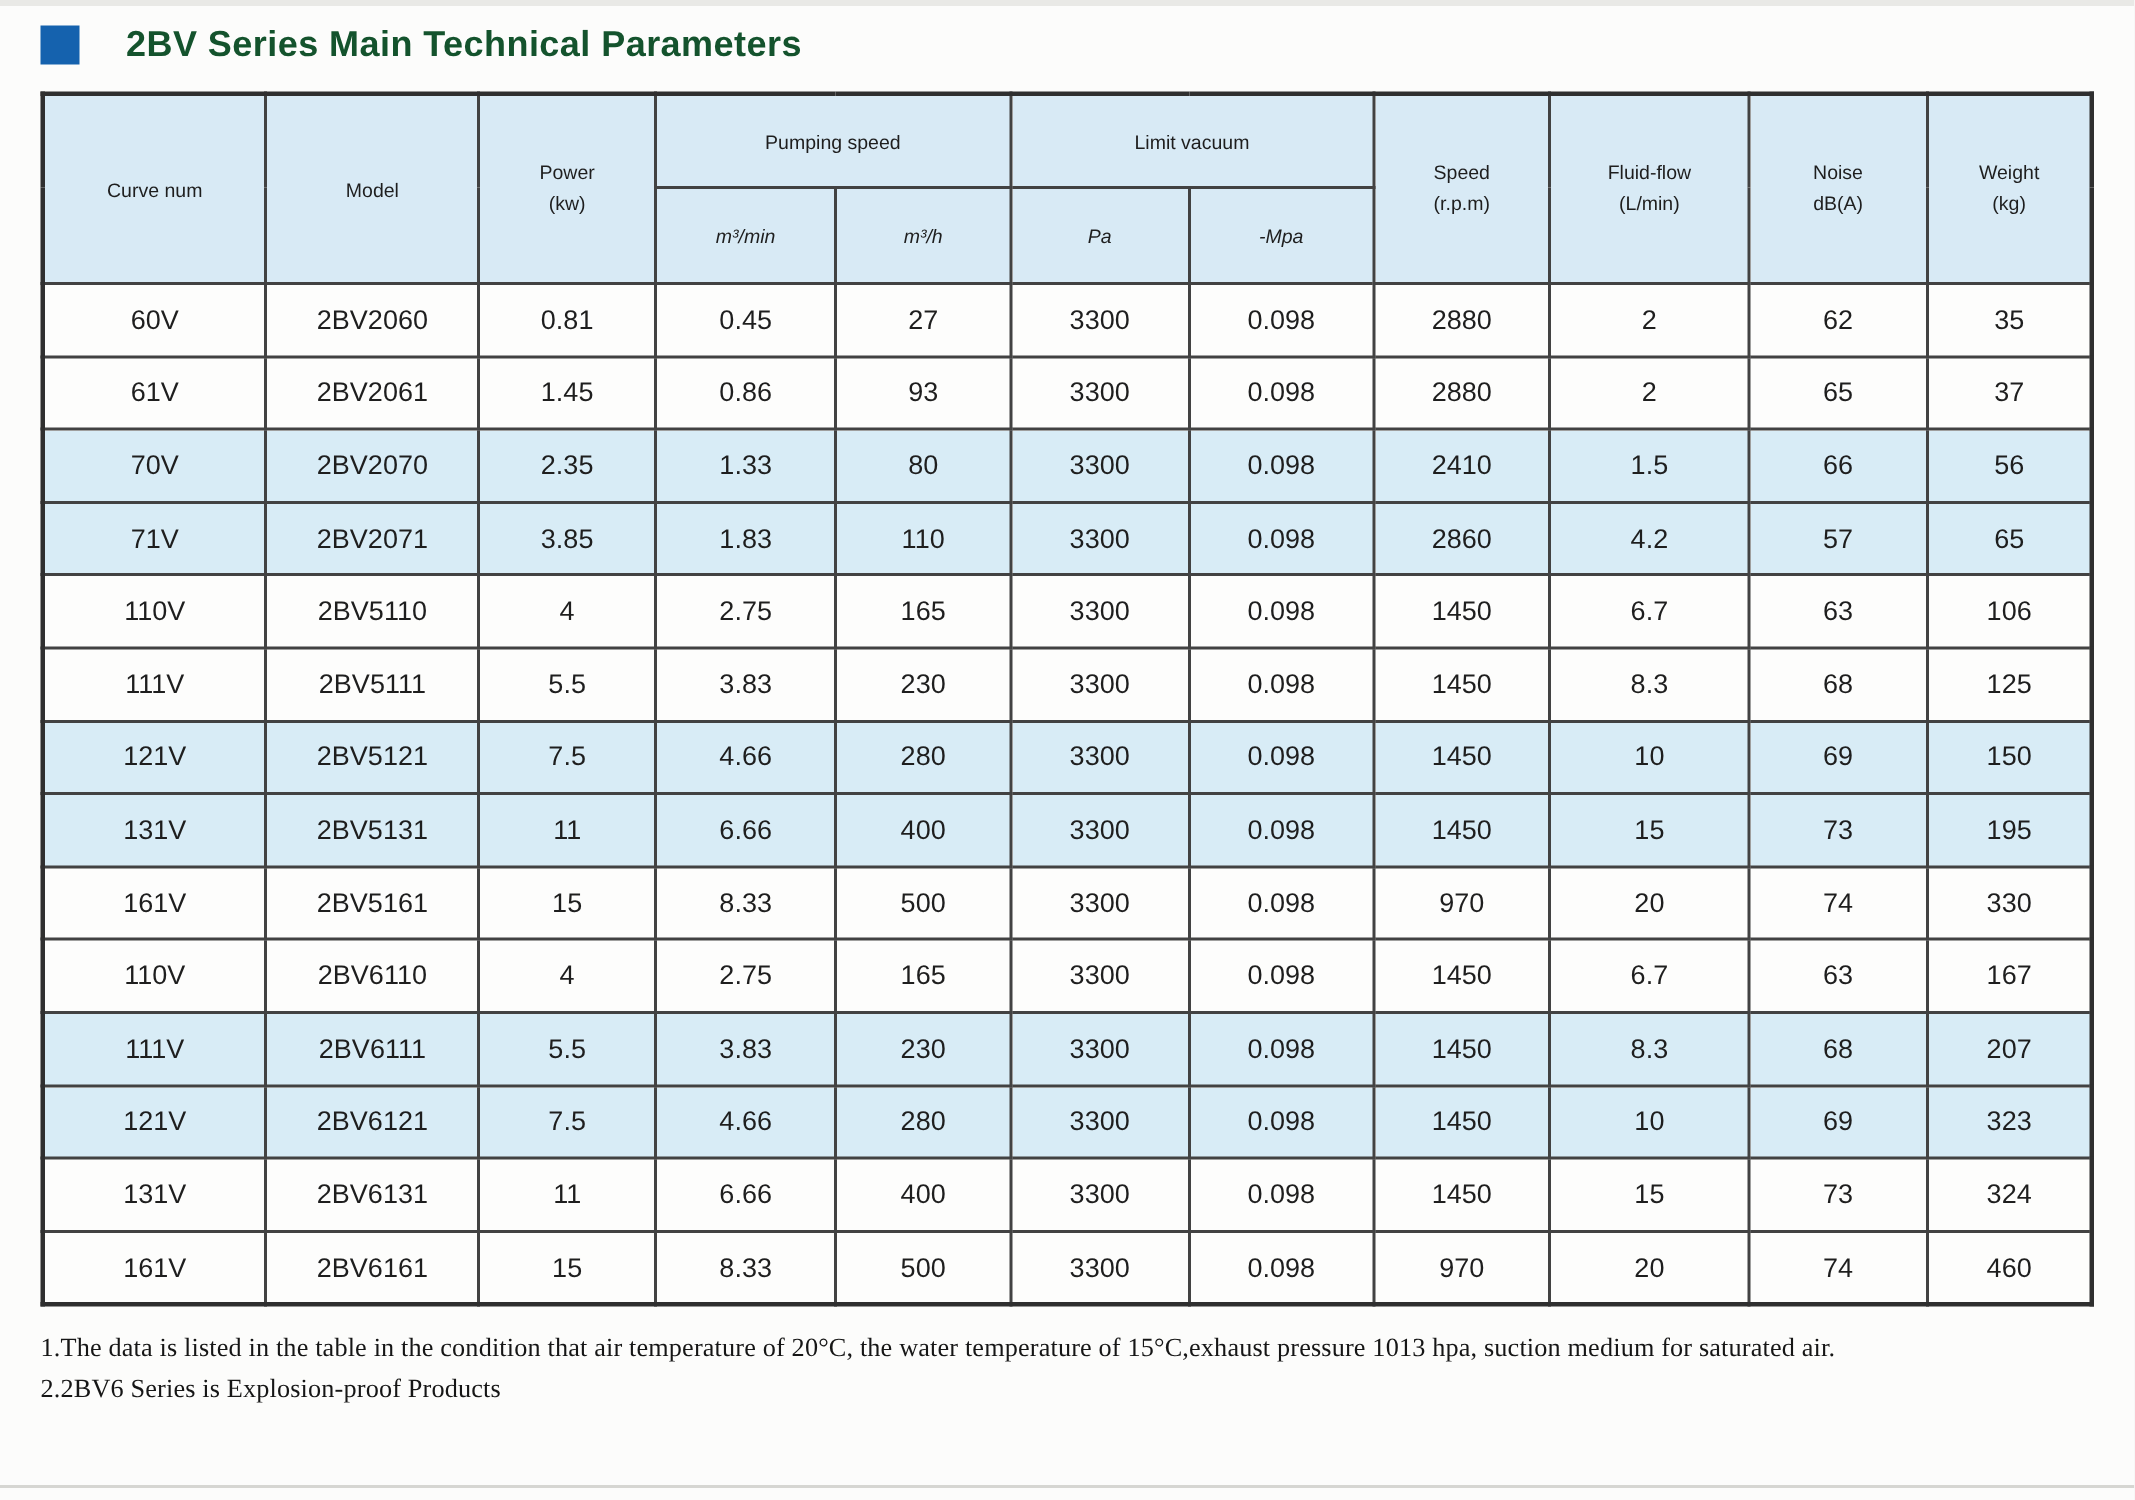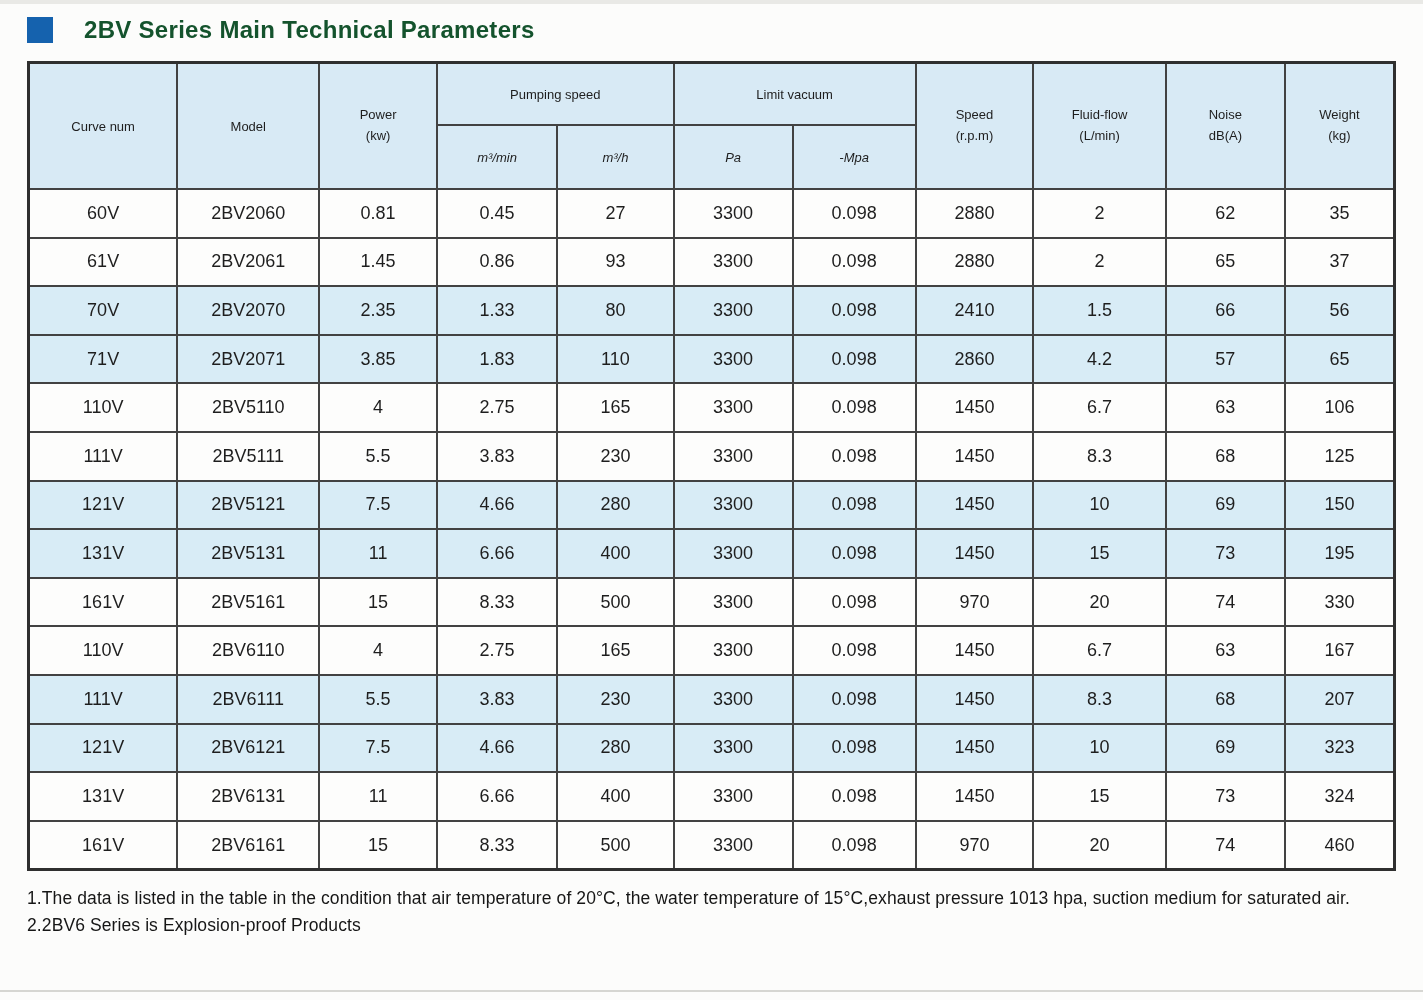--- a/index.html
+++ b/index.html
@@ -78,20 +78,21 @@
     height: 46.6px;
     background: #fdfdfc;
   }
   .params-table tbody tr.shaded td {
     background: #d8ecf6;
   }
   .notes {
     margin-top: 14px;
     width: 1373px;
     color: #161616;
+    font-family: Liberation Serif, serif;
   }
   .notes p {
     margin: 0;
     font-size: 17.5px;
     line-height: 1.5;
     letter-spacing: 0.1px;
   }
   .notes p + p {
     margin-top: 0;
   }

